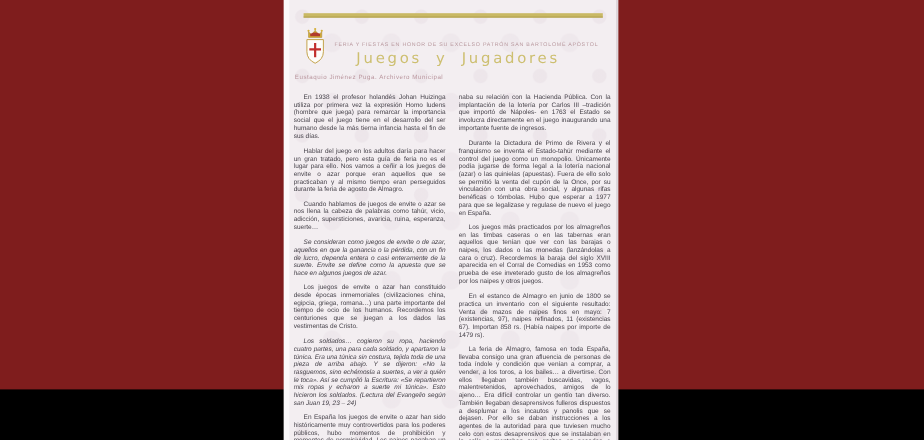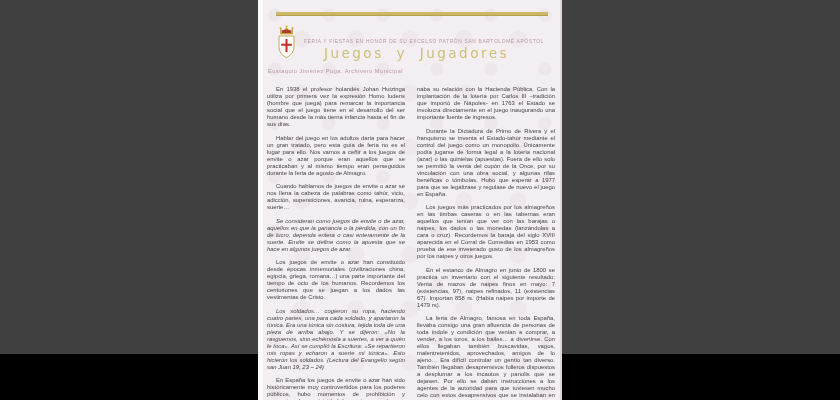--- a/index.html
+++ b/index.html
@@ -1,21 +1,21 @@
 <!DOCTYPE html>
 <html><head>
 <meta charset="utf-8">
 <style>
   html,body{margin:0;padding:0}
   body{
     width:840px;height:400px;overflow:hidden;
     background:#000;
     font-family:"Liberation Sans",sans-serif;
   }
-  .stage{position:relative;width:840px;height:354px;background:#404040}
+  .stage{position:relative;width:840px;height:354px;background:#7f1d1d}
   .page{
     position:absolute;left:258px;top:0;width:304px;height:400px;
     box-sizing:border-box;
     border-left:5px solid #fbf9fa;
     border-right:2px solid #ded6db;
     background-color:#f3eef1;
     background-image:
       radial-gradient(circle at 22% 28%, rgba(206,186,200,0.16) 0 6px, transparent 7px),
       radial-gradient(circle at 72% 72%, rgba(206,186,200,0.12) 0 8px, transparent 9px);
     background-size:54px 54px;

